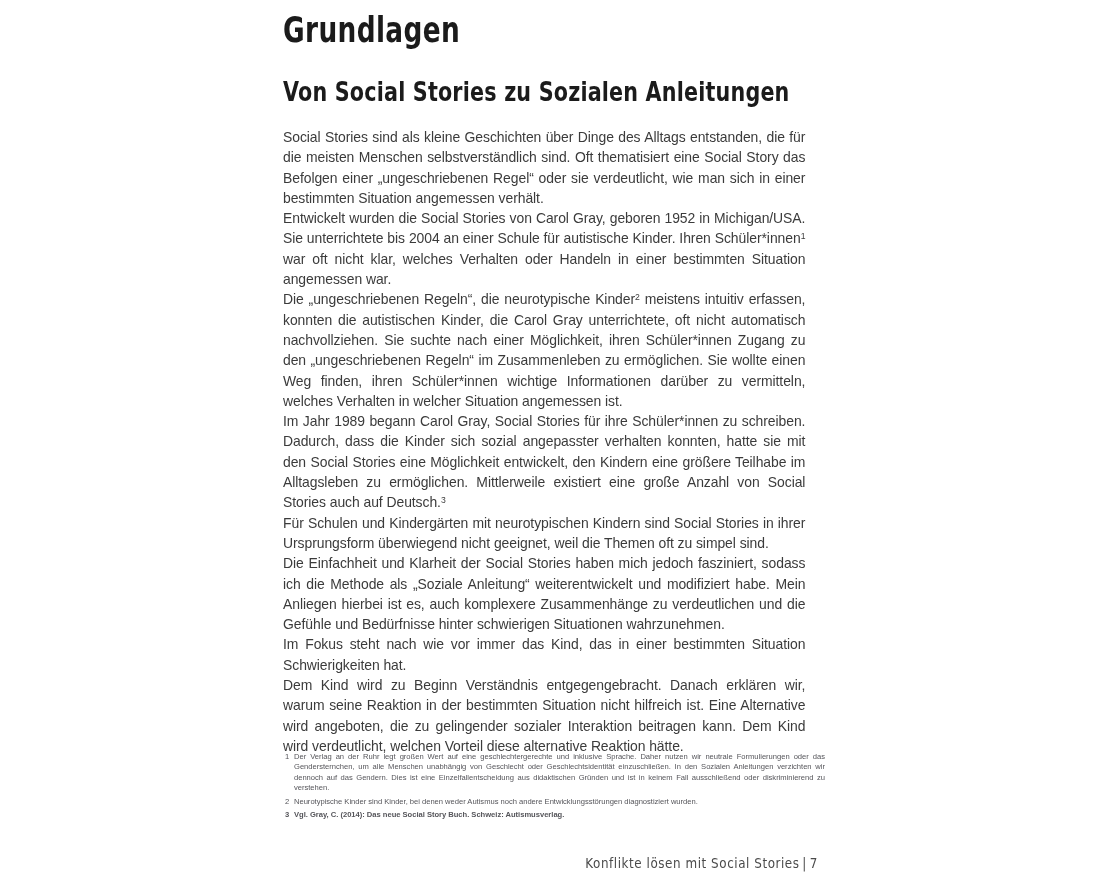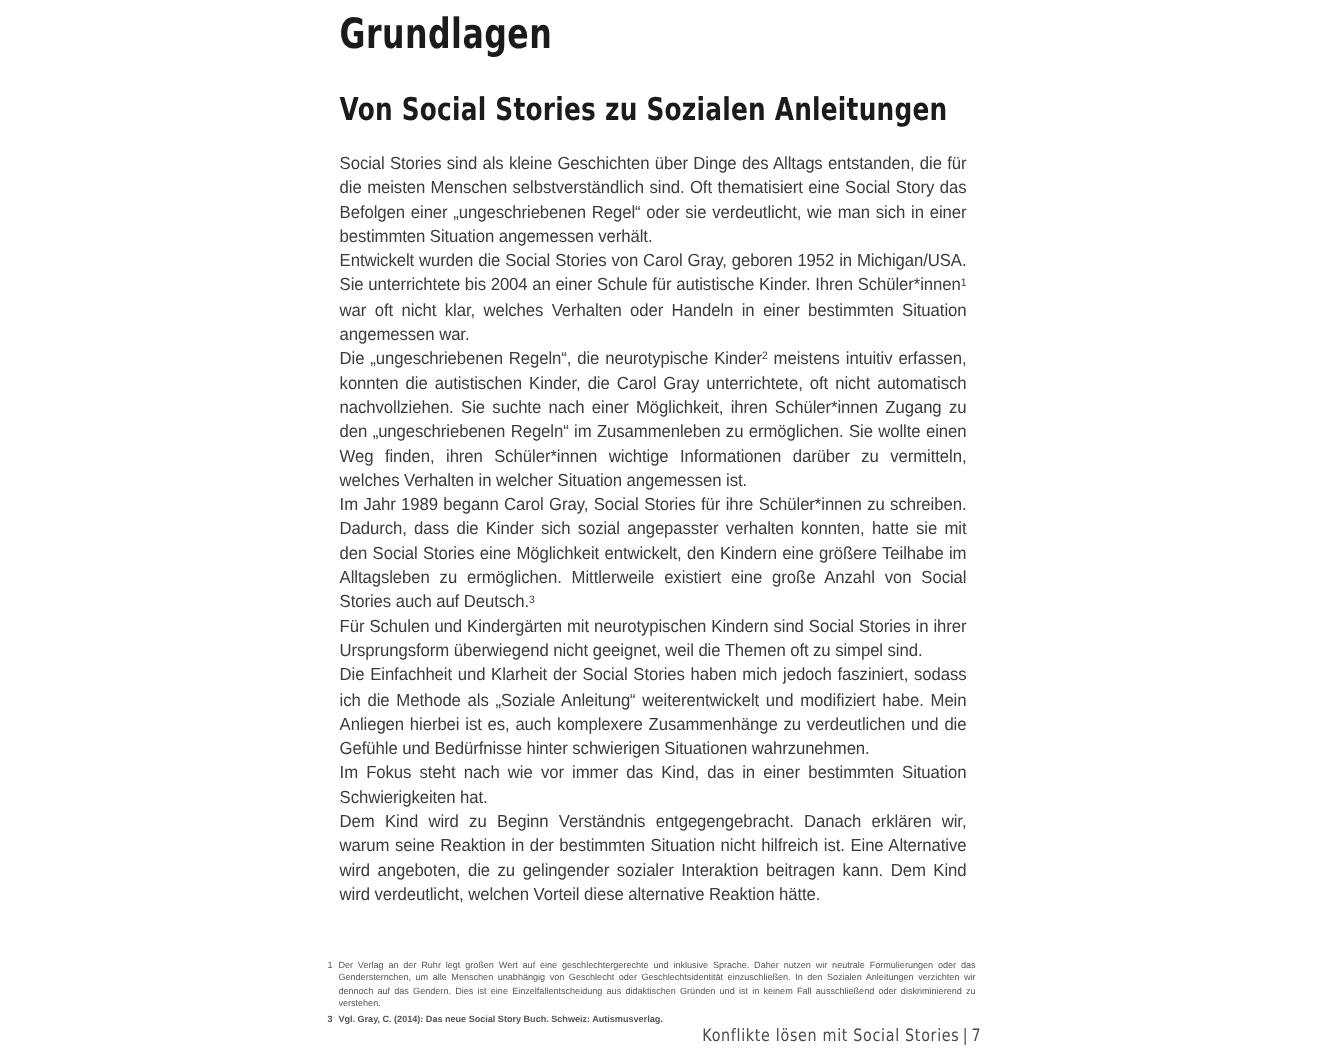--- a/index.html
+++ b/index.html
@@ -83,24 +83,23 @@
 
   .para sup {
     font-size: 0.62em;
     vertical-align: 0.42em;
     line-height: 0;
   }
 
   
   .footnotes {
     position: absolute;
-    left: 273px;
+    left: 285px;
     top: 752px;
     width: 540px;
-    margin-top: 48px;
   }
 
   .footnote {
     font-family: "Liberation Sans", sans-serif;
     font-size: 7.6px;
     line-height: 10.4px;
     color: #55555a;
     margin: 0 0 3px 0;
     text-align: justify;
     text-justify: inter-word;
@@ -154,20 +153,23 @@
       <p class="para">Dem Kind wird zu Beginn Verständnis entgegengebracht. Danach erklären wir, warum seine Reaktion in der bestimmten Situation nicht hilfreich ist. Eine Alternative wird angeboten, die zu gelingender sozialer Interaktion beitragen kann. Dem Kind wird verdeutlicht, welchen Vorteil diese alternative Reaktion hätte.</p>
     </div>
 
   </div>
 
   <div class="footnotes">
     <p class="footnote">
       <span class="fn-num">1</span><span>Der Verlag an der Ruhr legt großen Wert auf eine geschlechtergerechte und inklusive Sprache. Daher nutzen wir neutrale Formulierungen oder das Gendersternchen, um alle Menschen unabhängig von Geschlecht oder Geschlechtsidentität einzuschließen. In den Sozialen Anleitungen verzichten wir dennoch auf das Gendern. Dies ist eine Einzelfallentscheidung aus didaktischen Gründen und ist in keinem Fall ausschließend oder diskriminierend zu verstehen.</span>
     </p>
     <p class="footnote">
+      <span class="fn-num">2</span><span>Neurotypische Kinder sind Kinder, bei denen weder Autismus noch andere Entwicklungsstörungen diagnostiziert wurden.</span>
+    </p>
+    <p class="footnote">
       <span class="fn-num">3</span><span>Vgl. Gray, C. (2014): Das neue Social Story Buch. Schweiz: Autismusverlag.</span>
     </p>
   </div>
 
   <div class="page-footer">
     <span>Konflikte lösen mit Social Stories</span><span class="sep">|</span><span>7</span>
   </div>
 
 </div>
 

